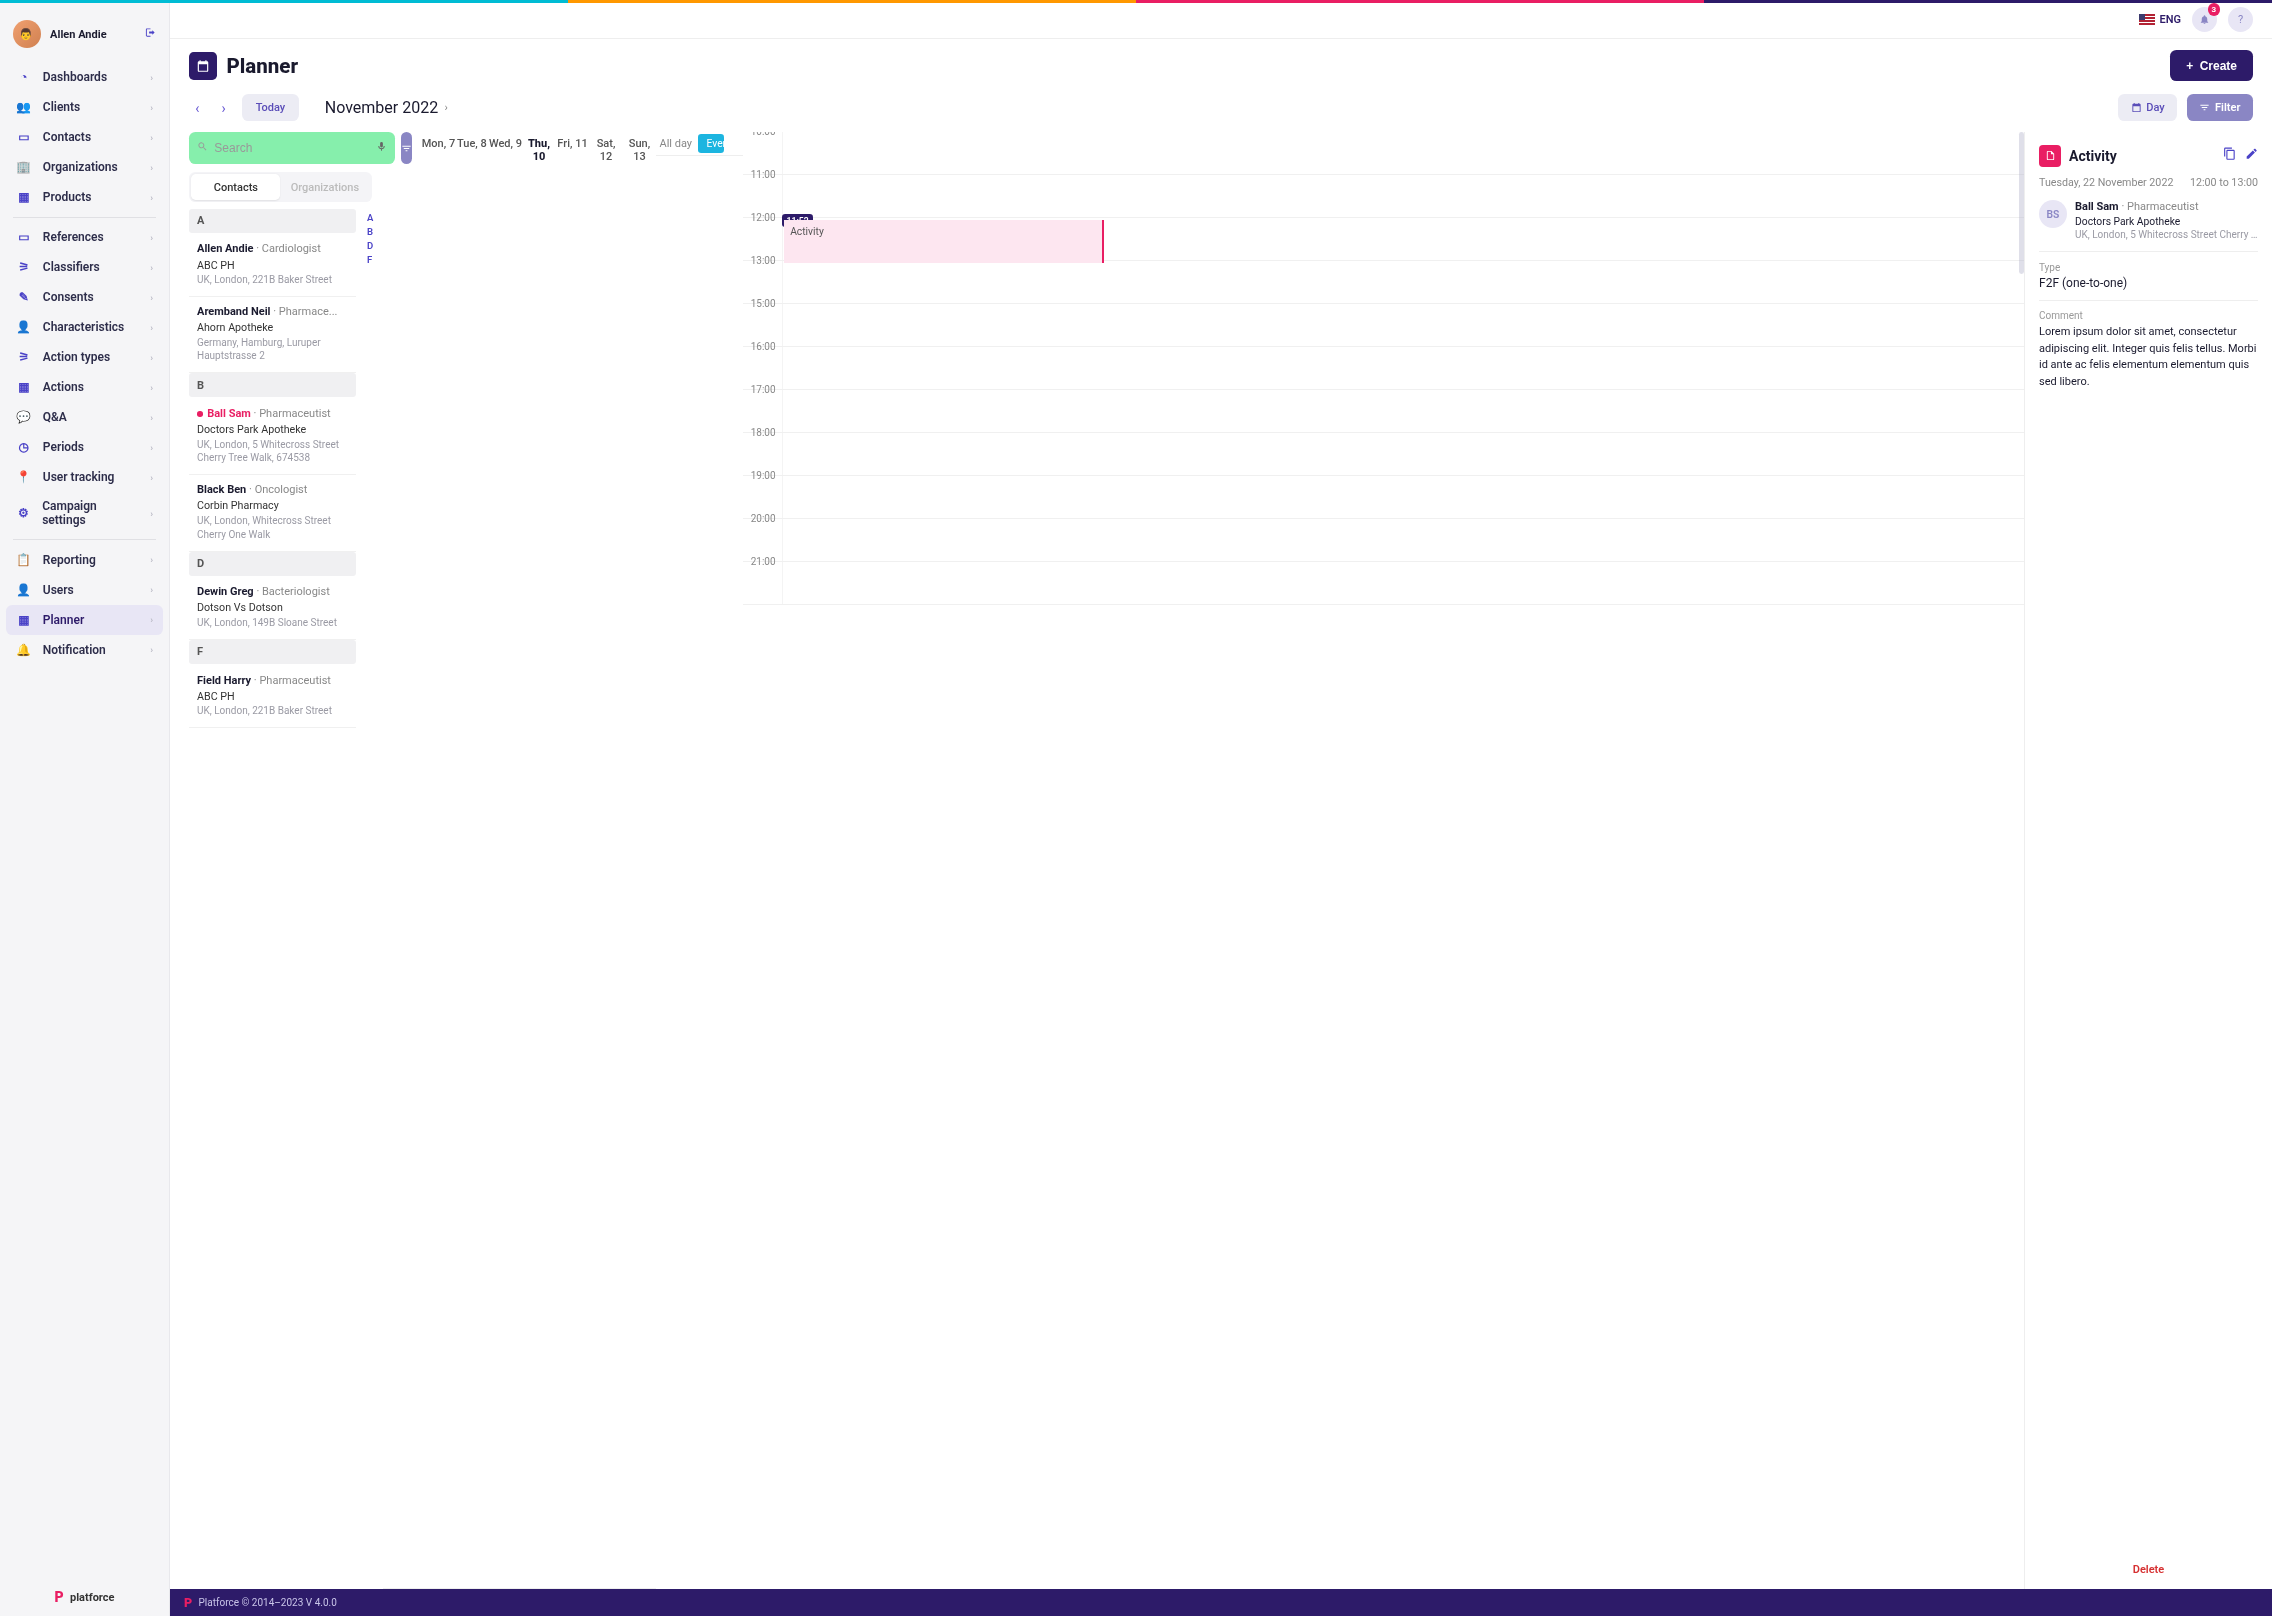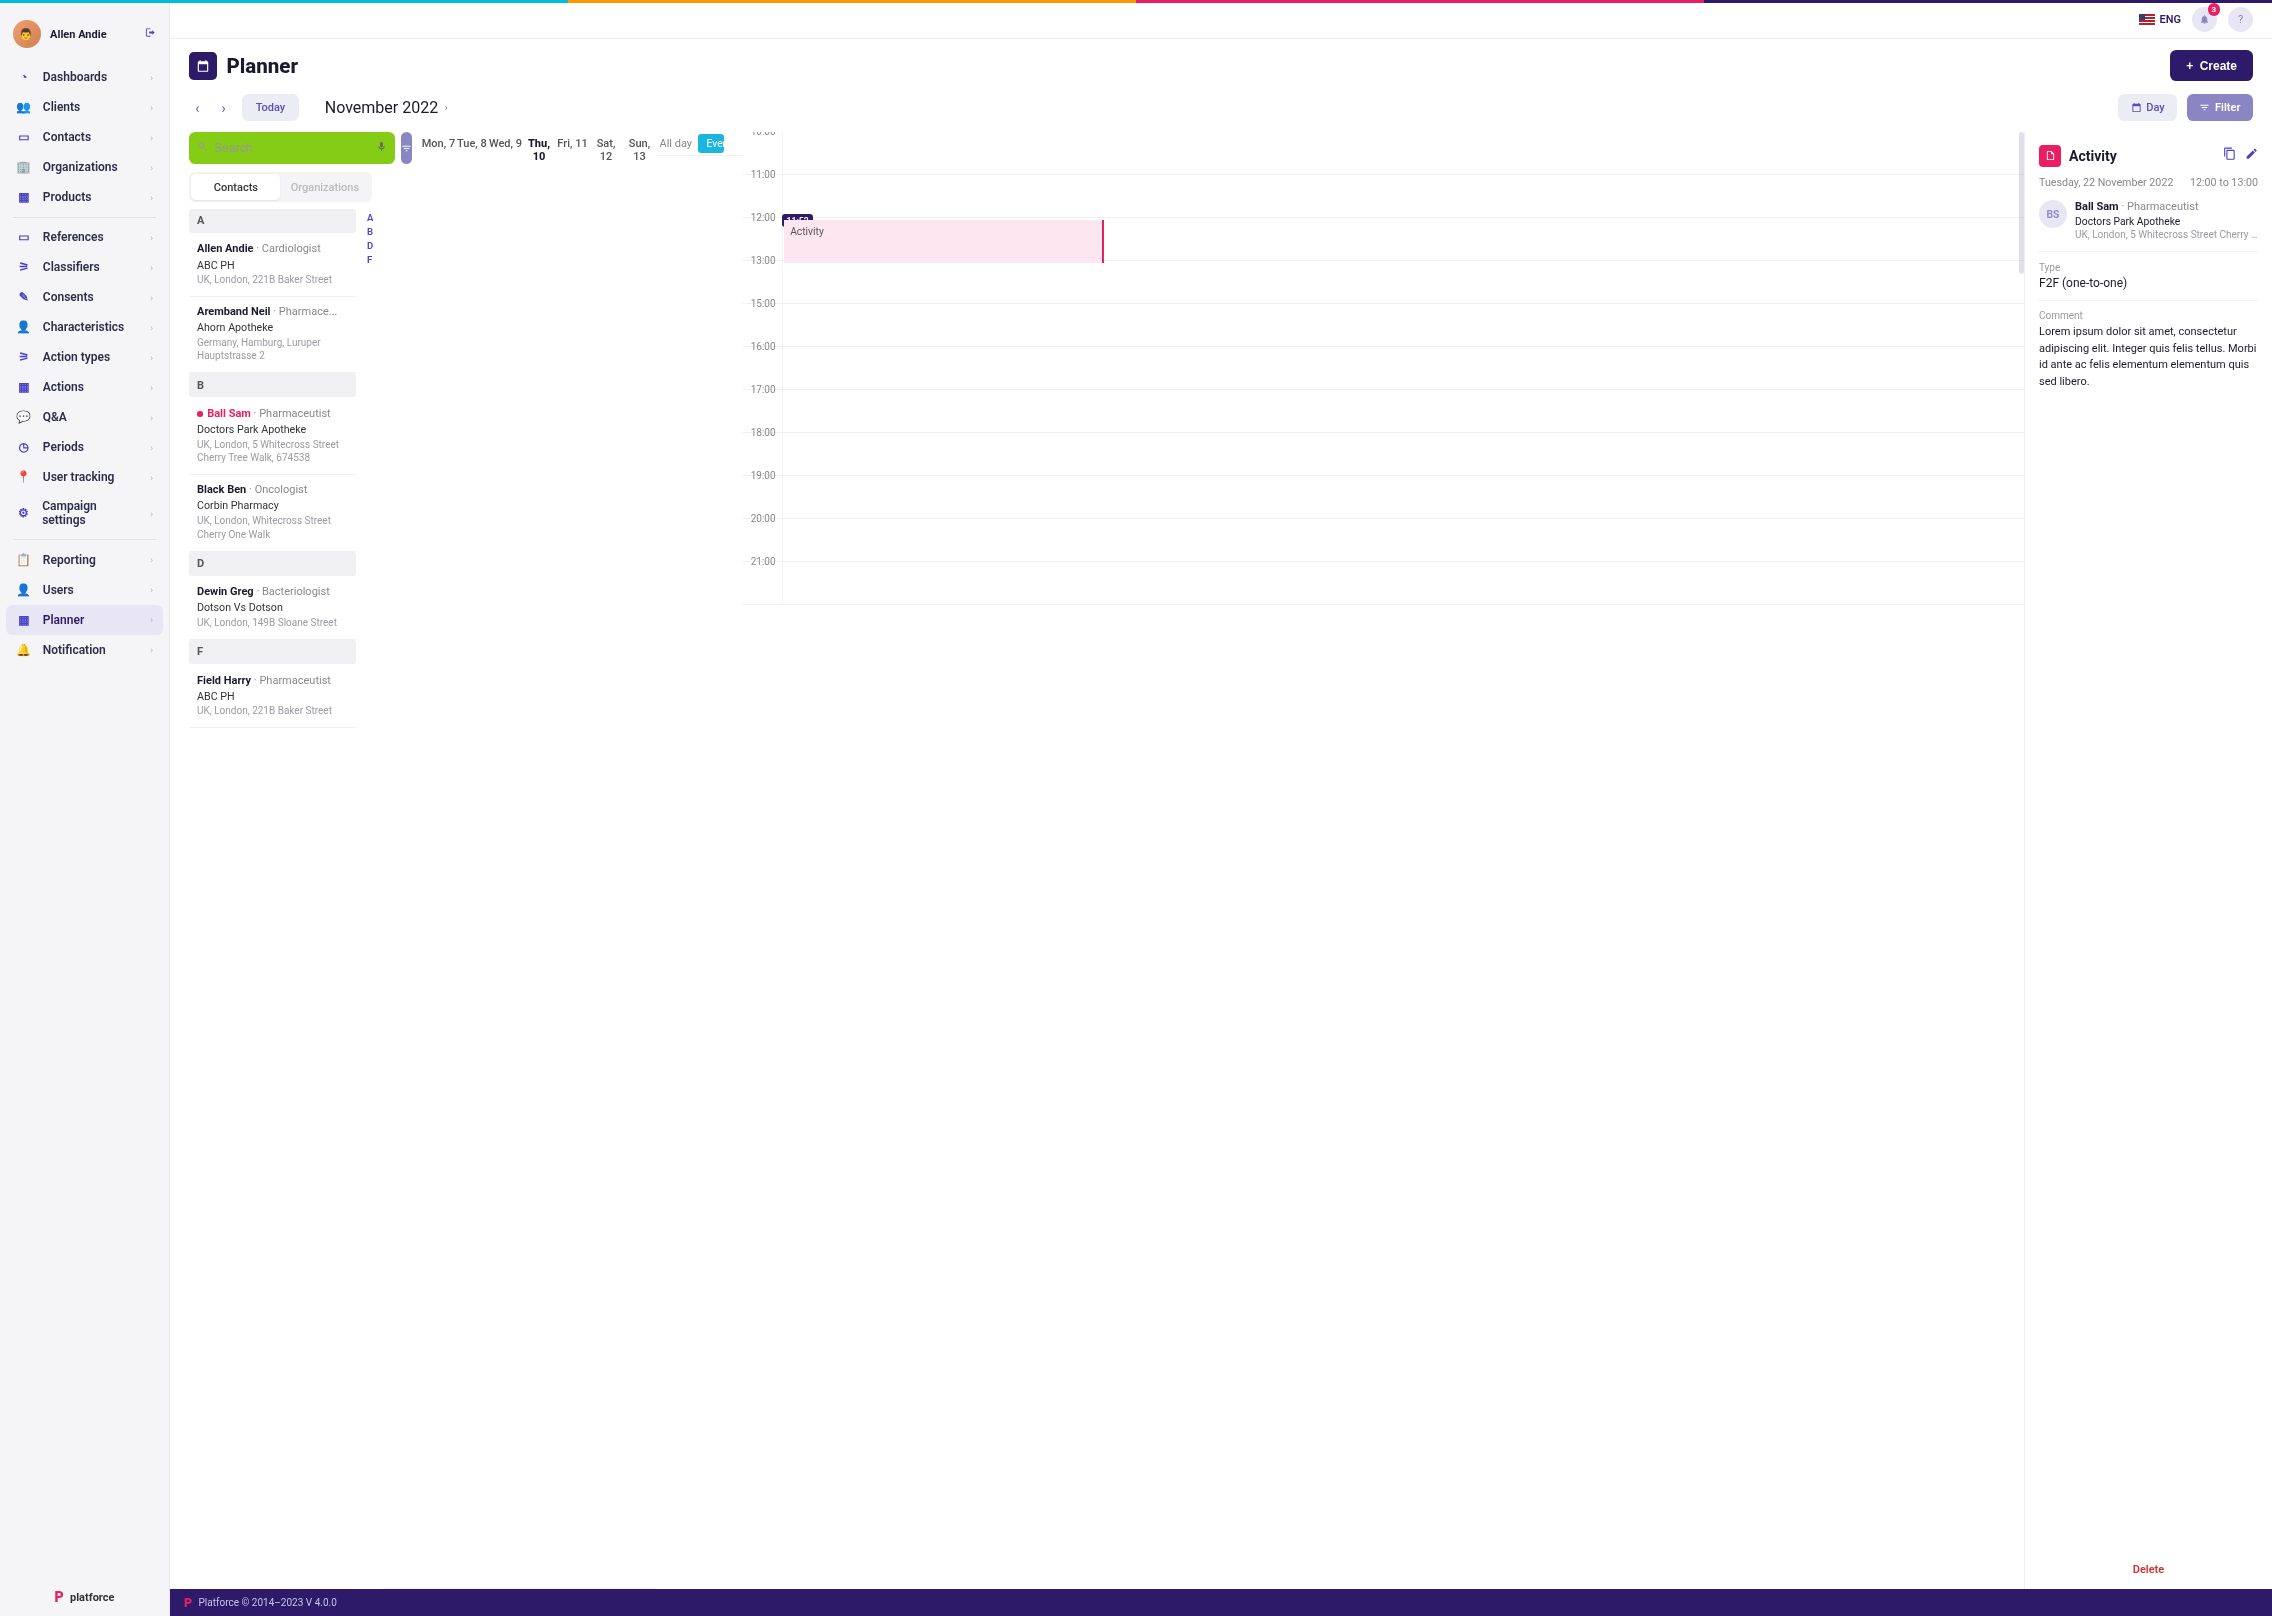--- a/index.html
+++ b/index.html
@@ -42,21 +42,21 @@
 .tb-today{background:#ececf4;border-radius:6.3px;padding:7px 14px;color:#5a4db8;font-weight:500;cursor:pointer}
 .tb-month{font-weight:400;font-size:16px;margin-left:16px;display:flex;align-items:center;gap:6.3px;color:#1a1a2e}
 .tb-month .chev{color:#888;font-size:11px}
 .spacer{flex:1}
 .tb-day{background:#ececf4;border-radius:6.3px;padding:7px 12.6px;color:#5a4db8;font-weight:500;display:flex;align-items:center;gap:4.7px;cursor:pointer}
 .tb-filter{background:#8a86c4;color:#fff;border-radius:6.3px;padding:7px 12.6px;font-weight:600;display:flex;align-items:center;gap:4.7px;cursor:pointer}
 
 .content{flex:1;display:flex;min-height:0;padding:0 0 0 19px}
 .contacts-panel{width:189px;display:flex;flex-direction:column;min-height:0}
 .search-row{display:flex;gap:6.3px;margin-bottom:8px;padding-right:6.3px}
-.search-box{flex:1;background:#84cc16;border-radius:6.3px;display:flex;align-items:center;padding:0 8px;height:32px;gap:6.3px}
+.search-box{flex:1;background:#86efac;border-radius:6.3px;display:flex;align-items:center;padding:0 8px;height:32px;gap:6.3px}
 .search-box input{border:none;background:transparent;outline:none;flex:1;font-size:12px;color:#333}
 .search-box input::placeholder{color:#999}
 .search-box .mag{color:#999}
 .search-box .mic{color:#666}
 .filter-sq{width:32px;height:32px;background:#8a86c4;border-radius:6.3px;display:flex;align-items:center;justify-content:center;color:#fff;cursor:pointer}
 .seg{display:flex;background:#f4f4f7;border-radius:6.3px;padding:2.4px;margin-right:6.3px;margin-bottom:6.3px}
 .seg div{flex:1;text-align:center;padding:6.3px;border-radius:4.7px;font-weight:500;cursor:pointer;color:#bbb}
 .seg div.active{background:#fff;color:#333;box-shadow:0 0.8px 1.6px rgba(0,0,0,.08)}
 .contact-list{flex:1;overflow-y:auto;position:relative;padding-right:22px}
 .alpha-index{position:absolute;right:4.7px;top:3.2px;display:flex;flex-direction:column;gap:3.2px;font-size:9.5px;color:#4a42c7;font-weight:600}

